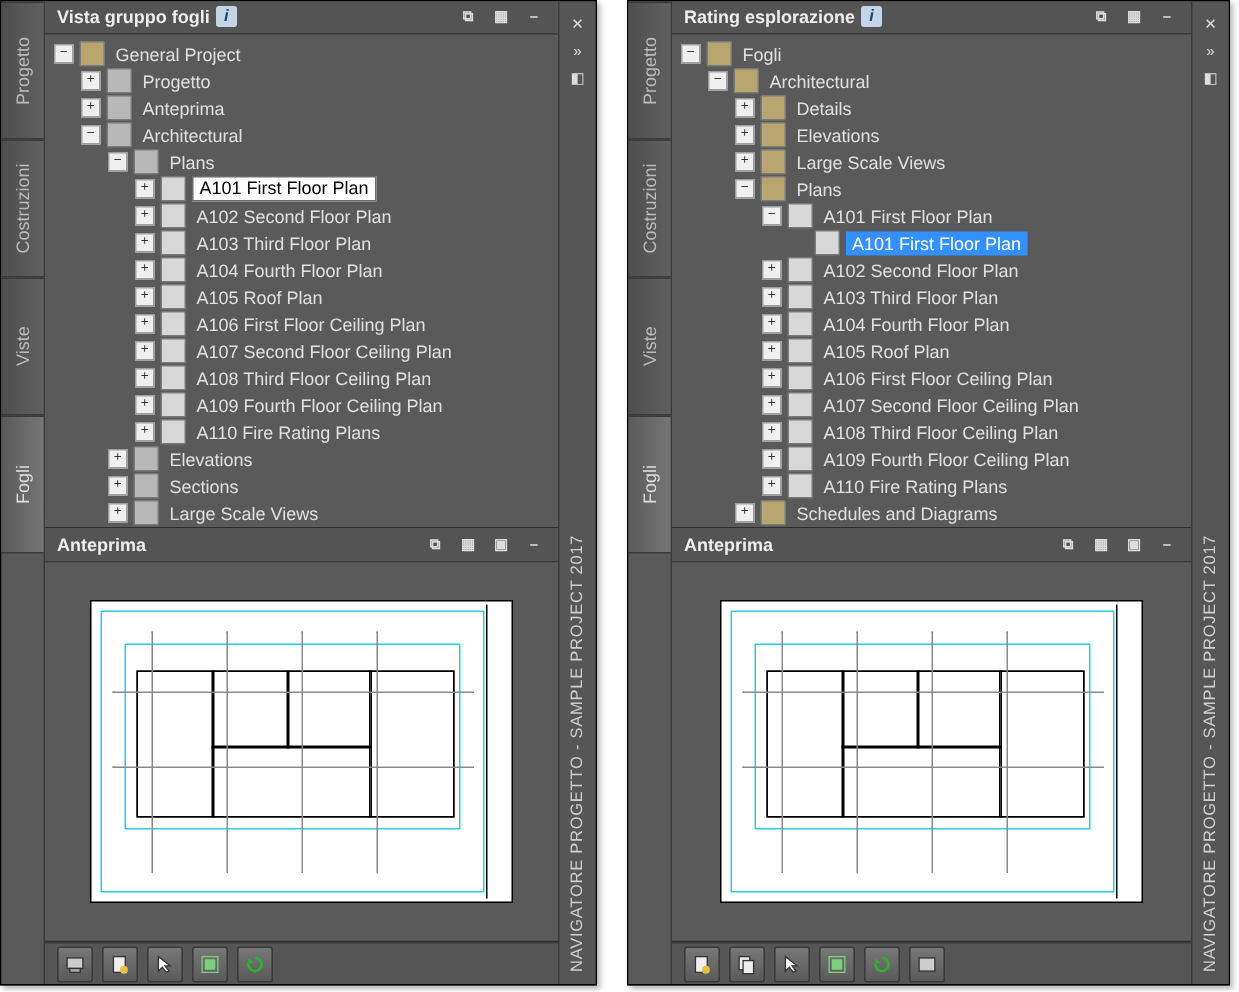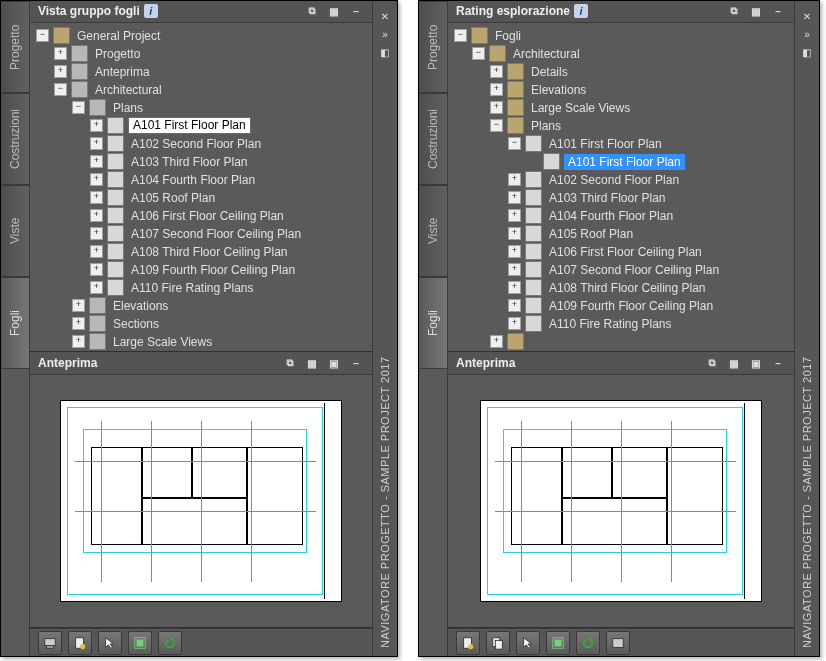--- a/index.html
+++ b/index.html
@@ -468,20 +468,21 @@
               <span class="label">A109 Fourth Floor Ceiling Plan</span>
             </div>
           <div class="node" style="padding-left:58px">
               <span class="twist">+</span>
               <span class="nicon sheet"></span>
               <span class="label">A110 Fire Rating Plans</span>
             </div>
           <div class="node" style="padding-left:40px">
               <span class="twist">+</span>
               <span class="nicon folder"></span>
+              <span class="label">Schedules and Diagrams</span>
             </div>
           <div class="node" style="padding-left:40px">
               <span class="nicon folder"></span>
               <span class="label">Sections</span>
             </div>
         </div>
       </div>
 
       <div class="panel preview">
         <div class="panel-header">

